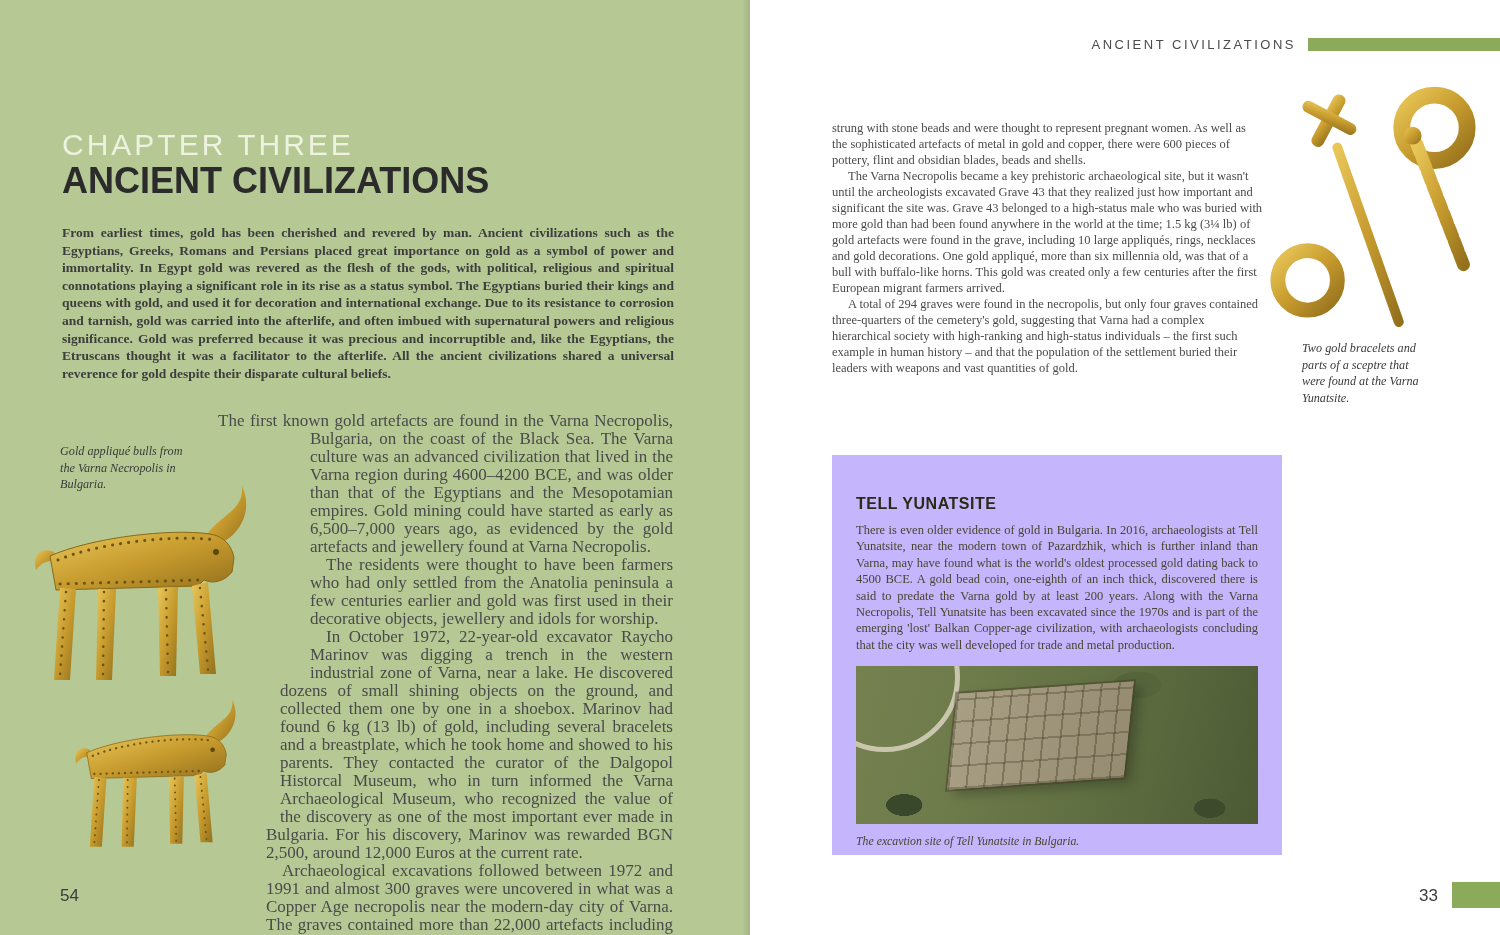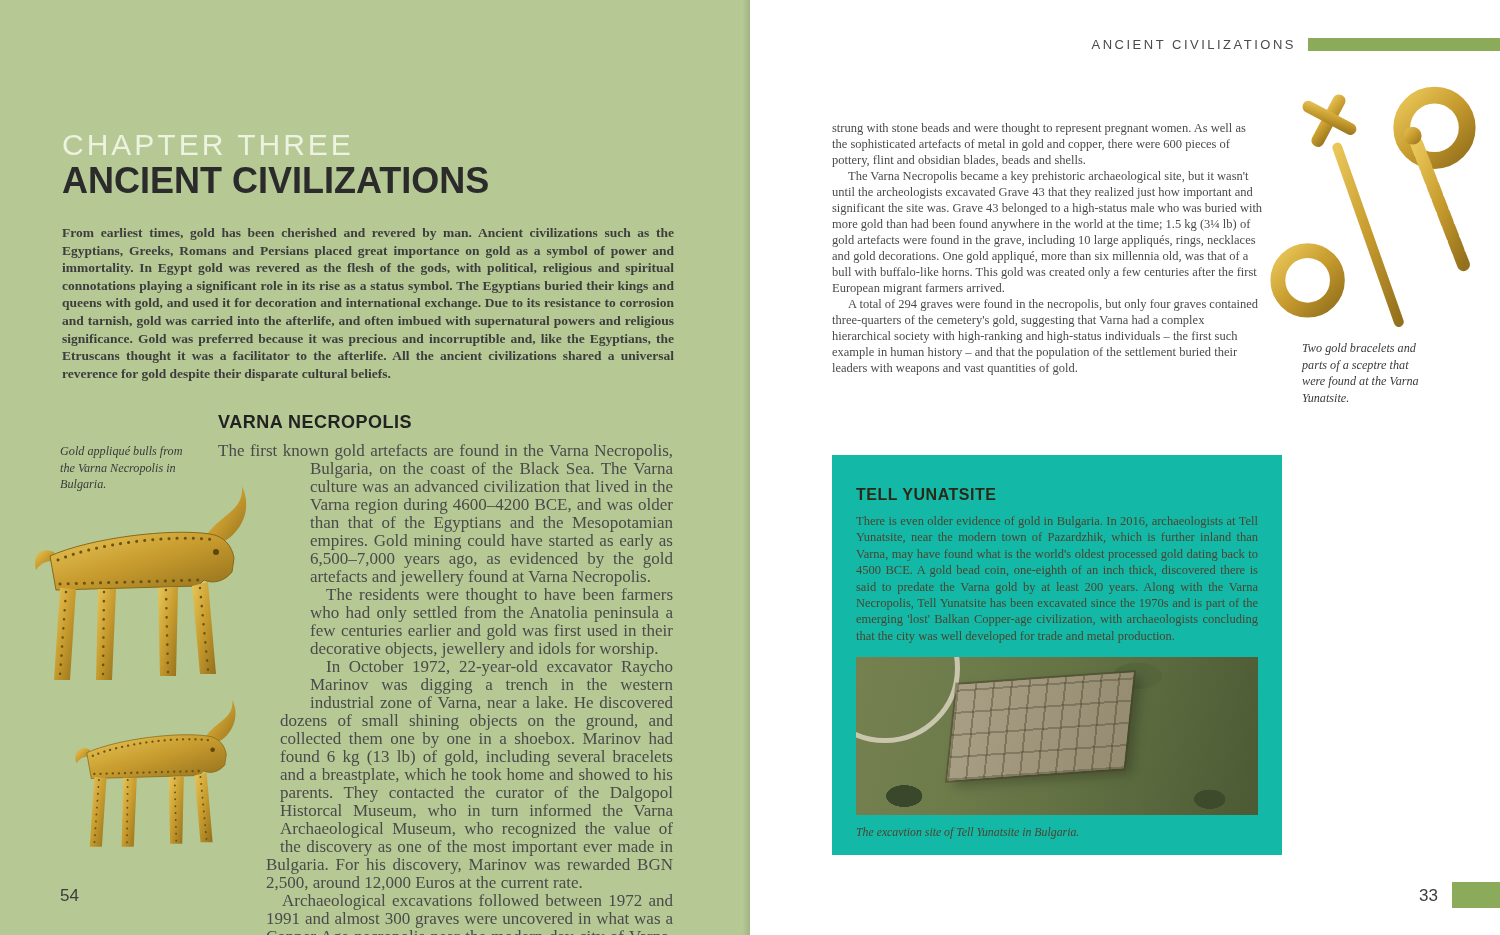--- a/index.html
+++ b/index.html
@@ -74,21 +74,21 @@
   }
   .green-bar-top { position:absolute; top:38px; right:0; width:192px; height:13px; background:#8cab5a; }
   .right-body { position:absolute; left:82px; top:120px; width:432px; color:#4a4a4a; font-size:12.5px; line-height:16px; }
   .right-body p + p { text-indent:16px; }
 
   .artifacts-svg { position:absolute; left:518px; top:84px; width:218px; height:252px; }
   .artifact-caption { position:absolute; left:552px; top:340px; width:130px; }
 
   .tell-box {
     position:absolute; left:82px; top:455px; width:450px; height:400px;
-    background:#14b8a6; padding:31px 24px 18px 24px;
+    background:#c4b5fd; padding:40px 24px 18px 24px;
   }
   .box-heading {
     font-family:"Liberation Sans", sans-serif;
     font-size:16px; font-weight:800; letter-spacing:0.5px;
     color:#2c2817; margin-bottom:9px;
   }
   .box-body { font-size:12.5px; line-height:16.4px; color:#4b4430; text-align:justify; }
   .photo {
     position:relative; width:402px; height:158px; margin-top:13px; overflow:hidden;
     background:
@@ -164,21 +164,20 @@
     <div class="caption left-caption">Gold appliqué bulls from the Varna Necropolis in Bulgaria.</div>
 
     <svg class="bull-svg bull-1">
         <use href="#bull"></use>
       </svg>
     <svg class="bull-svg bull-2">
         <use href="#bull"></use>
       </svg>
 
     <div class="left-body">
-      <div class="section-heading">VARNA NECROPOLIS</div>
       <div class="body-text">
         <div class="bull-spacer"></div>
         <p>The first known gold artefacts are found in the Varna Necropolis, Bulgaria, on the coast of the Black Sea. The Varna culture was an advanced civilization that lived in the Varna region during 4600–4200 BCE, and was older than that of the Egyptians and the Mesopotamian empires. Gold mining could have started as early as 6,500–7,000 years ago, as evidenced by the gold artefacts and jewellery found at Varna Necropolis.</p>
         <p>The residents were thought to have been farmers who had only settled from the Anatolia peninsula a few centuries earlier and gold was first used in their decorative objects, jewellery and idols for worship.</p>
         <p>In October 1972, 22-year-old excavator Raycho Marinov was digging a trench in the western industrial zone of Varna, near a lake. He discovered dozens of small shining objects on the ground, and collected them one by one in a shoebox. Marinov had found 6 kg (13 lb) of gold, including several bracelets and a breastplate, which he took home and showed to his parents. They contacted the curator of the Dalgopol Historcal Museum, who in turn informed the Varna Archaeological Museum, who recognized the value of the discovery as one of the most important ever made in Bulgaria. For his discovery, Marinov was rewarded BGN 2,500, around 12,000 Euros at the current rate.</p>
         <p>Archaeological excavations followed between 1972 and 1991 and almost 300 graves were uncovered in what was a Copper Age necropolis near the modern-day city of Varna. The graves contained more than 22,000 artefacts including over 3,000 gold items, such as gold pendants that were</p>
       </div>
     </div>
 
     <div class="page-num left">54</div>

